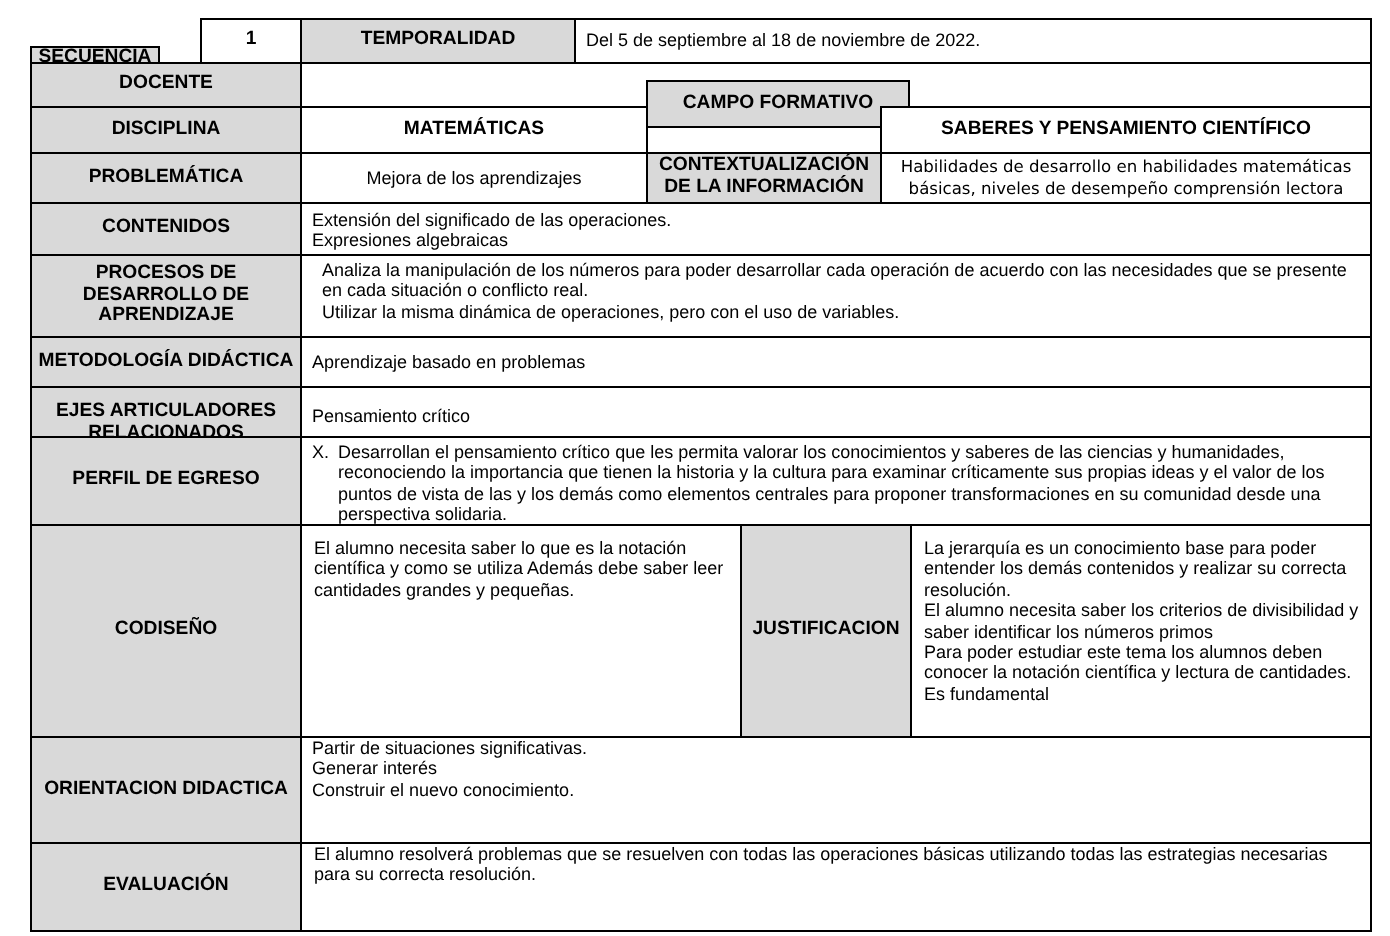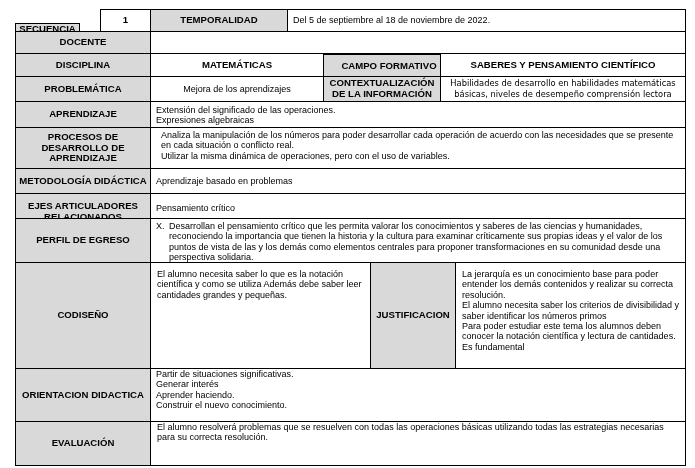--- a/index.html
+++ b/index.html
@@ -27,29 +27,29 @@
 <div class="cell lbl" style="left:15px; top:23px; width:65px; height:23px;">SECUENCIA N°</div>
 <div class="cell val center bold" style="left:100px; top:9px; width:51px; height:23px; font-size:9.6px;">1</div>
 <div class="cell lbl" style="left:150px; top:9px; width:138px; height:23px;">TEMPORALIDAD</div>
 <div class="cell val vcenter left" style="left:287px; top:9px; width:399px; height:23px;">Del 5 de septiembre al 18 de noviembre de 2022.</div>
 
 <div class="cell lbl" style="left:15px; top:31px; width:136px; height:23px;">DOCENTE</div>
 <div class="cell val vcenter left" style="left:150px; top:31px; width:536px; height:23px;"></div>
 
 <div class="cell lbl" style="left:15px; top:53px; width:136px; height:24px;">DISCIPLINA</div>
 <div class="cell val center bold" style="left:150px; top:53px; width:174px; height:24px; font-size:9.6px;">MATEMÁTICAS</div>
-<div class="cell lbl" style="left:323px; top:54px; width:132px; height:24px;">CAMPO FORMATIVO</div>
+<div class="cell lbl" style="left:323px; top:40px; width:132px; height:24px;">CAMPO FORMATIVO</div>
 <div class="cell val center bold" style="left:440px; top:53px; width:246px; height:24px; font-size:9.6px;">SABERES Y PENSAMIENTO CIENTÍFICO</div>
 
 <div class="cell lbl" style="left:15px; top:76px; width:136px; height:26px;">PROBLEMÁTICA</div>
 <div class="cell val center" style="left:150px; top:76px; width:174px; height:26px;">Mejora de los aprendizajes</div>
 <div class="cell lbl" style="left:323px; top:76px; width:118px; height:26px; padding:0 4px;">CONTEXTUALIZACIÓN DE LA INFORMACIÓN</div>
 <div class="cell val center" style="left:440px; top:76px; width:246px; height:26px; font-family:'DejaVu Sans', sans-serif; font-size:8.3px; line-height:10.6px; padding:0 8px;">Habilidades de desarrollo en habilidades matemáticas básicas, niveles de desempeño comprensión lectora</div>
 
-<div class="cell lbl" style="left:15px; top:101px; width:136px; height:27px;">APRENDIZAJE</div>
+<div class="cell lbl" style="left:15px; top:101px; width:136px; height:27px;">CONTENIDOS</div>
 <div class="cell val left pre" style="left:150px; top:101px; width:536px; height:27px; padding-top:3px;">Extensión del significado de las operaciones.
 Expresiones algebraicas</div>
 
 <div class="cell lbl" style="left:15px; top:127px; width:136px; height:42px; padding:0 12px;">PROCESOS DE DESARROLLO DE APRENDIZAJE</div>
 <div class="cell val pre" style="left:150px; top:127px; width:536px; height:42px; padding:2px 8px 5px 10px;">Analiza la manipulación de los números para poder desarrollar cada operación de acuerdo con las necesidades que se presente en cada situación o conflicto real.
 Utilizar la misma dinámica de operaciones, pero con el uso de variables.</div>
 
 <div class="cell lbl" style="left:15px; top:168px; width:136px; height:26px;">METODOLOGÍA DIDÁCTICA</div>
 <div class="cell val vcenter left" style="left:150px; top:168px; width:536px; height:26px;">Aprendizaje basado en problemas</div>
 
@@ -69,18 +69,17 @@
 <div class="cell lbl" style="left:370px; top:262px; width:86px; height:107px;">JUSTIFICACION</div>
 <div class="cell val pre" style="left:455px; top:262px; width:231px; height:107px; padding:6px 4px 0 6px;">La jerarquía es un conocimiento base para poder entender los demás contenidos y realizar su correcta resolución.
 El alumno necesita saber los criterios de divisibilidad y saber identificar los números primos
 Para poder estudiar este tema los alumnos deben conocer la notación científica y lectura de cantidades.
 Es fundamental</div>
 
 <div class="cell lbl" style="left:15px; top:368px; width:136px; height:54px;">ORIENTACION DIDACTICA</div>
 <div class="cell val list" style="left:150px; top:368px; width:536px; height:54px; padding-top:0;">
   <div>Partir de situaciones significativas.</div>
   <div>Generar interés</div>
-  <div>Aprender haciendo.</div>
   <div>Construir el nuevo conocimiento.</div>
 </div>
 
 <div class="cell lbl" style="left:15px; top:421px; width:136px; height:45px;">EVALUACIÓN</div>
 <div class="cell val" style="left:150px; top:421px; width:536px; height:45px; padding:0 6px;">El alumno resolverá problemas que se resuelven con todas las operaciones básicas utilizando todas las estrategias necesarias para su correcta resolución.</div>
 
 </body></html>

